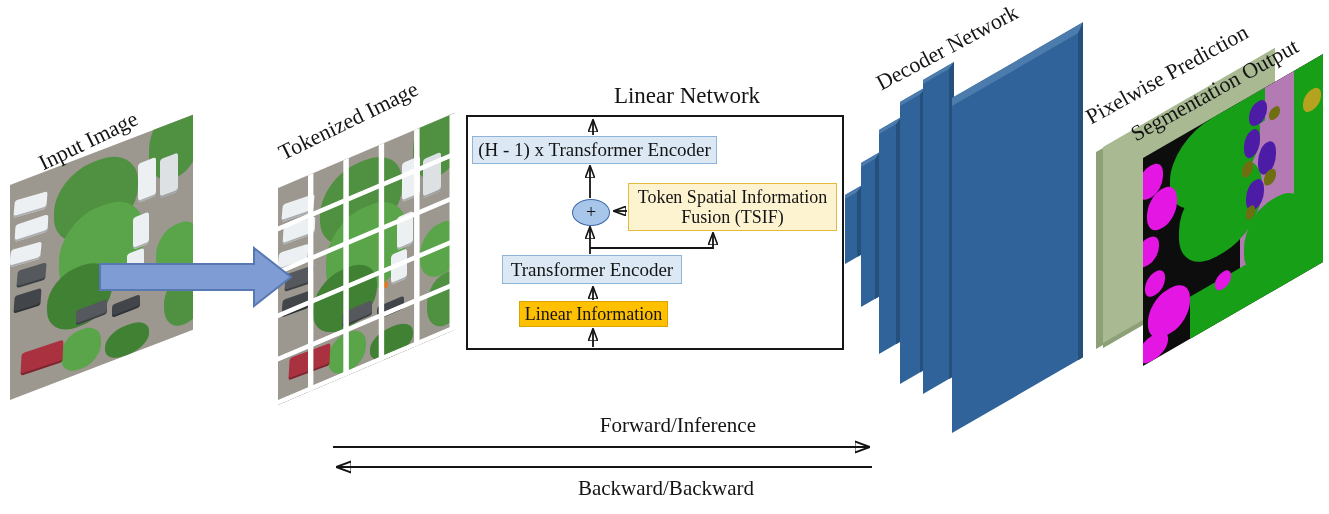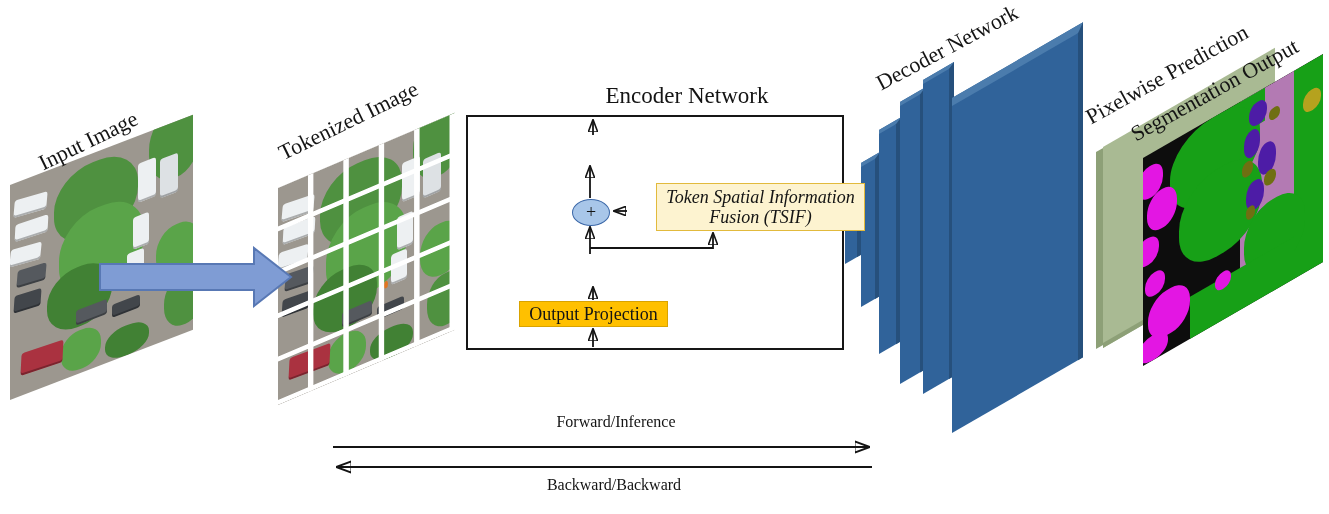--- a/index.html
+++ b/index.html
@@ -63,21 +63,21 @@
   
   .tok-arrow-svg{position:absolute;left:98px;top:246px;z-index:3;}
   .tok-arrow-svg polygon{fill:var(--c-arrow-fill,#7f9cd4);stroke:var(--c-arrow-border,#5878b4);stroke-width:2;}
   .tok-arrow-label{position:absolute;left:108px;top:266px;width:160px;text-align:center;
                    font-size:17px;z-index:4;color:#10131f;}
 
   
   #connectors{position:absolute;inset:0;z-index:5;pointer-events:none;}
   #connectors path{stroke:#141414;fill:none;}
 
-  .flow-label{position:absolute;text-align:center;font-size:16px;z-index:4;}
+  .flow-label{position:absolute;text-align:right;font-size:21px;z-index:4;}
 </style>
 </head>
 <body>
 
 <div id="stage">
 
   <div class="rlabel" style="left:46px;top:150px;transform:rotate(-26deg);">Input Image</div>
   <div class="photo" style="left:10px;top:185px;width:183px;height:215px;transform:skewY(-21deg);">
     <div>
       <div class="blob" style="left:24%;top:4%;width:46%;height:36%;background:#4f9140"></div>
@@ -129,26 +129,28 @@
       <div class="car darker" style="left:56%;top:74%;width:15%;height:6%"></div>
       <div class="car white" style="left:70%;top:13%;width:10%;height:18%"></div>
       <div class="car lightgray" style="left:82%;top:15%;width:10%;height:18%"></div>
       <div class="car white" style="left:67%;top:37%;width:9%;height:15%"></div>
       <div class="car white" style="left:64%;top:53%;width:9%;height:14%"></div>
       <div class="person" style="left:60%;top:64%;width:2%;height:3.4%"></div>
     </div>
     <div class="grid-overlay"></div>
   </div>
 
-  <div class="enc-title">Encoder Network</div>
+  <div class="enc-title">Linear Network</div>
   <div class="enc-box"></div>
 
+  <div class="block blue-block" style="left:472px;top:136px;width:243px;height:26px;">(H - 1) x Transformer Encoder</div>
   <div class="sum-ellipse">+</div>
-  <div class="block tsif-block" style="left:656px;top:183px;width:207px;height:46px;font-style:italic;">Token Spatial Information Fusion (TSIF)</div>
-  <div class="block linear-block" style="left:519px;top:301px;width:147px;height:24px;">Output Projection</div>
+  <div class="block tsif-block" style="left:628px;top:183px;width:207px;height:46px;">Token Spatial Information Fusion (TSIF)</div>
+  <div class="block blue-block" style="left:502px;top:255px;width:178px;height:27px;">Transformer Encoder</div>
+  <div class="block linear-block" style="left:519px;top:301px;width:147px;height:24px;">Linear Information</div>
 
   <div class="rlabel" style="left:884px;top:70px;transform:rotate(-28deg);">Decoder Network</div>
   <div class="slab" style="left:845px;top:195px;width:12px;height:65px;"></div>
   <div class="slab" style="left:861px;top:163px;width:14px;height:140px;"></div>
   <div class="slab" style="left:879px;top:130px;width:17px;height:220px;"></div>
   <div class="slab" style="left:900px;top:102px;width:20px;height:278px;"></div>
   <div class="slab" style="left:923px;top:80px;width:26px;height:310px;"></div>
   <div class="slab" style="left:952px;top:98px;width:126px;height:327px;border-top-width:8px;"></div>
 
   <div class="rlabel" style="left:1094px;top:104px;transform:rotate(-29deg);">Pixelwise Prediction</div>

